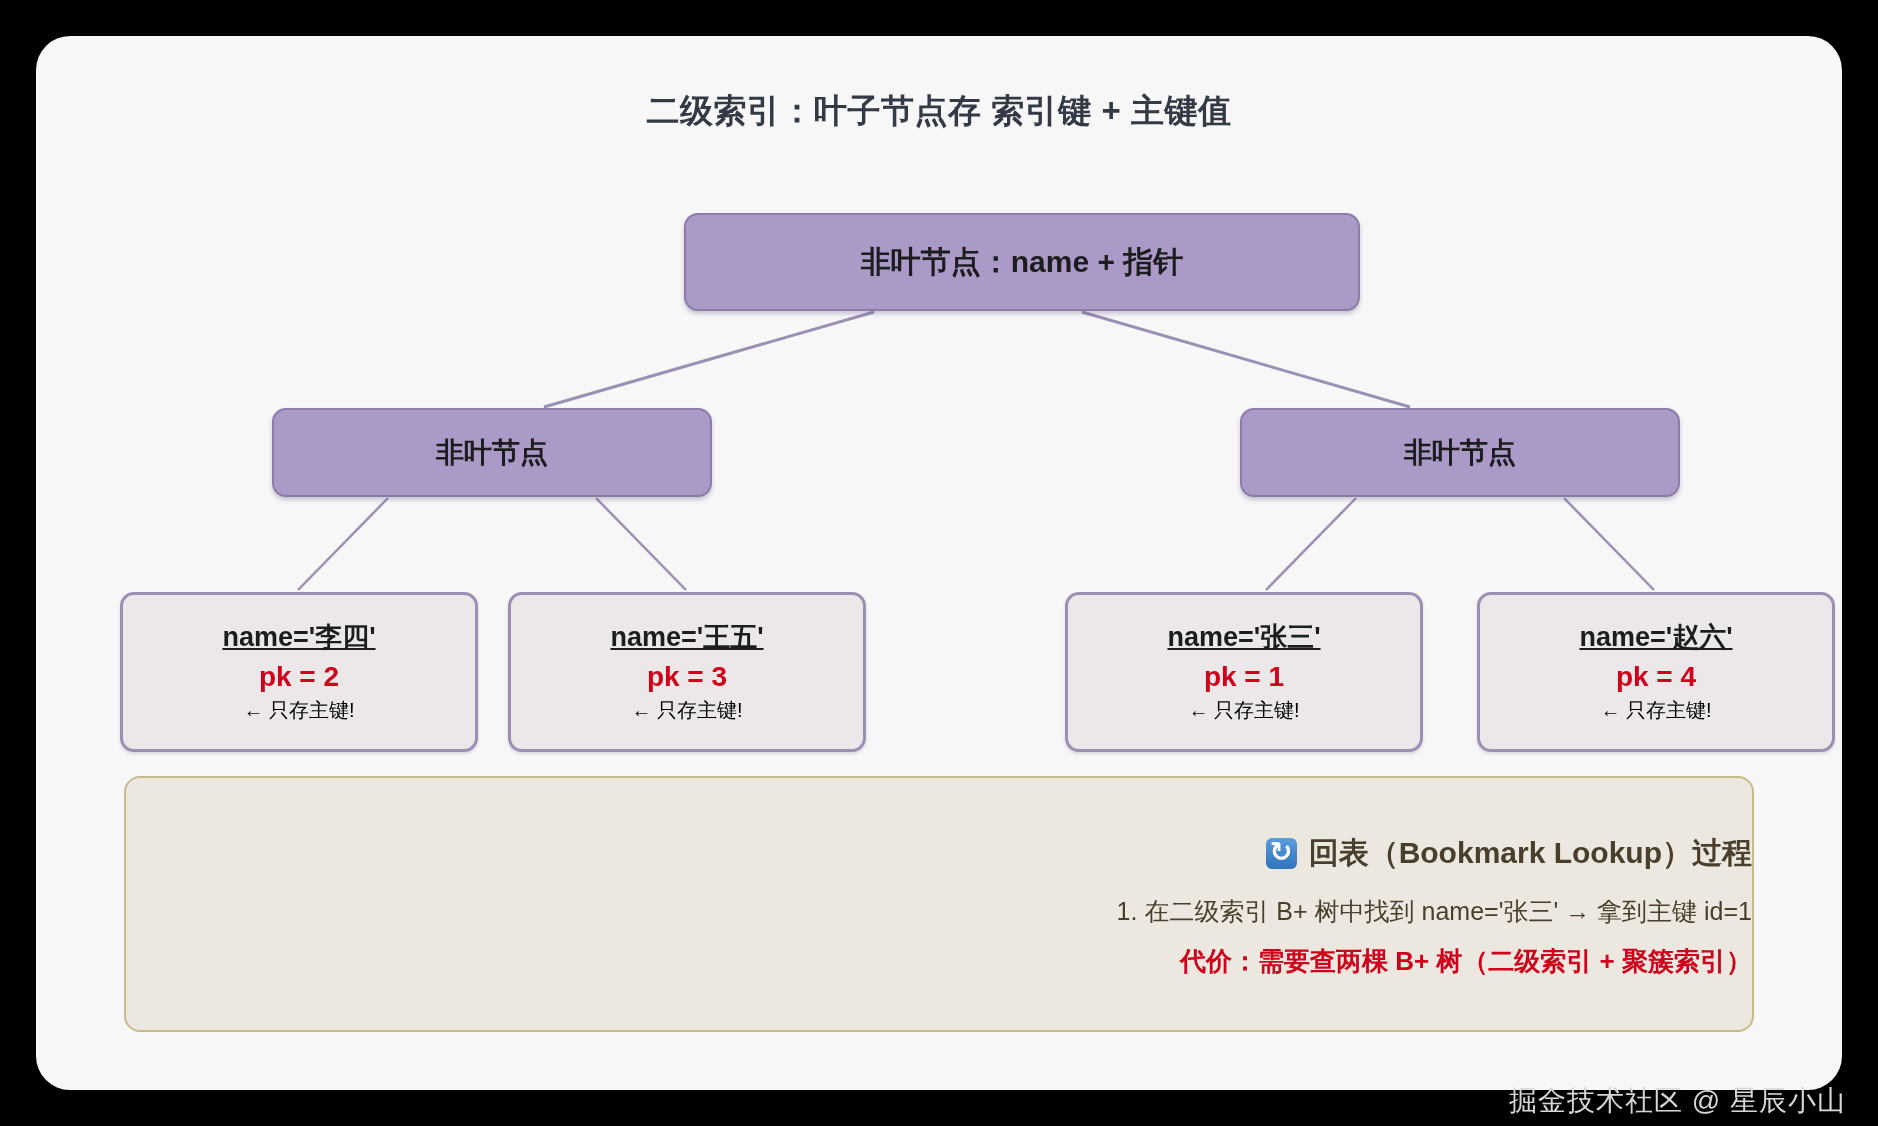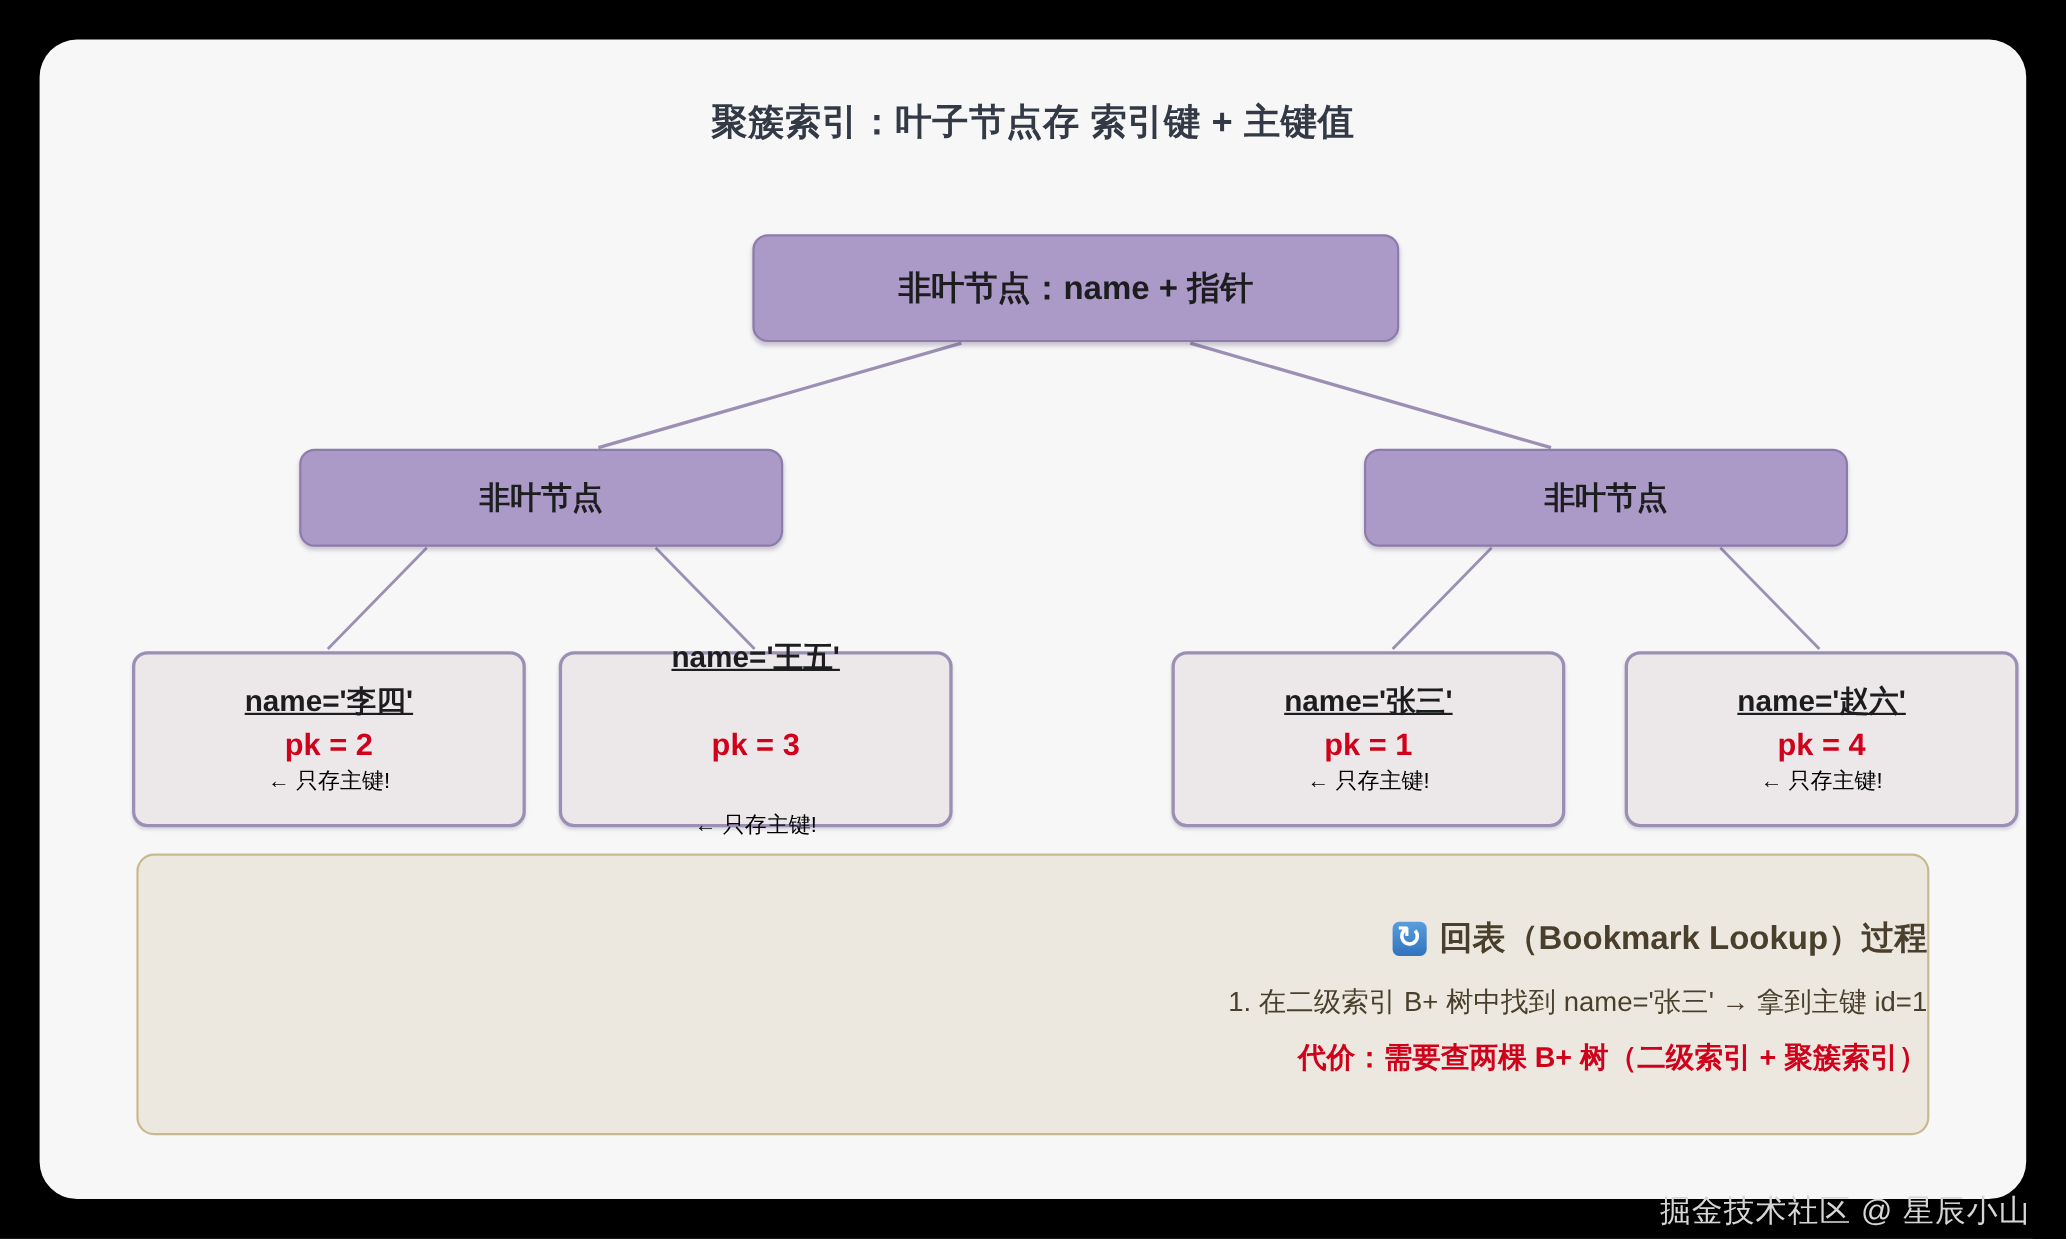--- a/index.html
+++ b/index.html
@@ -77,21 +77,21 @@
 
   .node-leaf {
     background: #ece8ea;
     border: 3px solid #9c8fb4;
     box-shadow: 0 2px 3px rgba(100, 90, 120, 0.20);
   }
 
   #root-node {
     left: 648px;
     top: 177px;
-    width: 588px;
+    width: 676px;
     height: 98px;
     font-size: 30px;
   }
 
   #branch-left {
     left: 236px;
     top: 372px;
     width: 440px;
     height: 89px;
     font-size: 28px;
@@ -104,21 +104,21 @@
     height: 89px;
     font-size: 28px;
   }
 
   .leaf {
     width: 358px;
     height: 160px;
     top: 556px;
   }
   #leaf-0 { left: 84px; }
-  #leaf-1 { left: 472px; gap: 40px; }
+  #leaf-1 { left: 472px; }
   #leaf-2 { left: 1029px; }
   #leaf-3 { left: 1441px; }
 
   .leaf-name {
     font-size: 27px;
     font-weight: bold;
     color: #1d1d1f;
     line-height: 1.1;
     margin-bottom: 9px;
     text-decoration: underline;
@@ -209,21 +209,21 @@
     letter-spacing: 1px;
     white-space: nowrap;
   }
 </style>
 </head>
 <body>
 
 <div id="canvas">
   <div id="card">
 
-    <div id="title">聚簇索引：叶子节点存 索引键 + 主键值</div>
+    <div id="title">二级索引：叶子节点存 索引键 + 主键值</div>
 
     <svg id="links" viewBox="0 0 1806 1054" preserveAspectRatio="none">
 
       <line x1="838" y1="276" x2="508" y2="371" stroke="#9c8fb4" stroke-width="3"></line>
       <line x1="1046" y1="276" x2="1374" y2="371" stroke="#9c8fb4" stroke-width="3"></line>
 
       <line x1="352" y1="462" x2="262" y2="554" stroke="#9c8fb4" stroke-width="2.5"></line>
       <line x1="560" y1="462" x2="650" y2="554" stroke="#9c8fb4" stroke-width="2.5"></line>
 
       <line x1="1320" y1="462" x2="1230" y2="554" stroke="#9c8fb4" stroke-width="2.5"></line>

